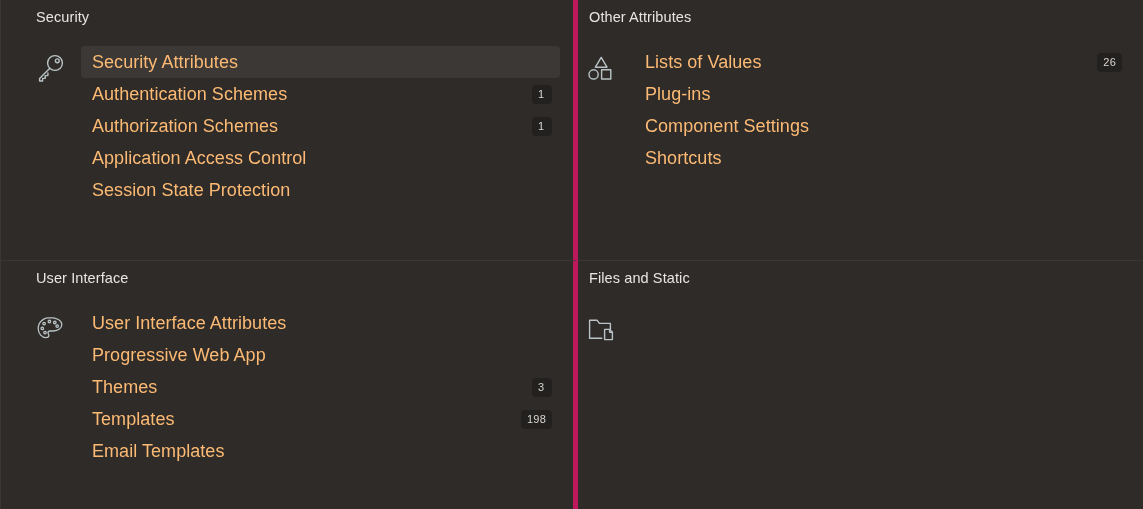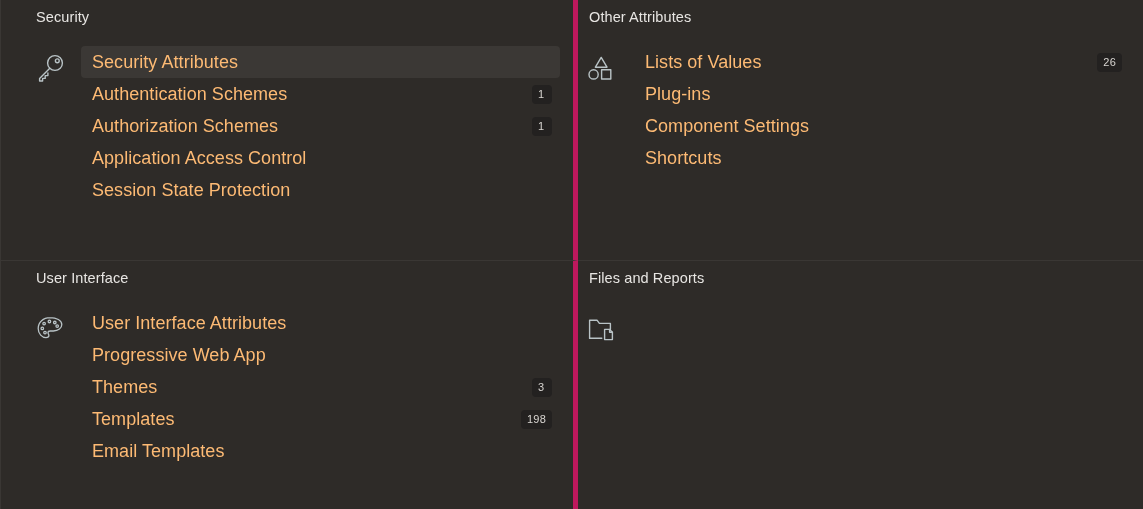--- a/index.html
+++ b/index.html
@@ -227,21 +227,21 @@
 
         <div class="list-row">
           <span class="list-label">Email Templates</span>
         </div>
 
       </div>
     </div>
   </div>
 
   <div class="panel col-right">
-    <div class="panel-title">Files and Reports</div>
+    <div class="panel-title">Files and Static</div>
     <div class="panel-body">
       <div class="icon-col">
         <span>
           <svg class="icon-svg" width="32" height="32" viewBox="0 0 32 32" fill="none" stroke="#b9c3c6" stroke-width="1.4" stroke-linecap="round" stroke-linejoin="round">
             <path d="M4.6 25.2 L4.6 7.2 L12.0 7.2 L14.4 10.4 L25.4 10.4 L25.4 16.6"></path>
             <path d="M4.6 25.2 L16.8 25.2"></path>
             <path d="M19.6 16.4 L24.6 16.4 L27.4 19.2 L27.4 26.6 L19.6 26.6 Z"></path>
             <path d="M24.6 16.4 L24.6 19.2 L27.4 19.2"></path>
           </svg>
         </span>

